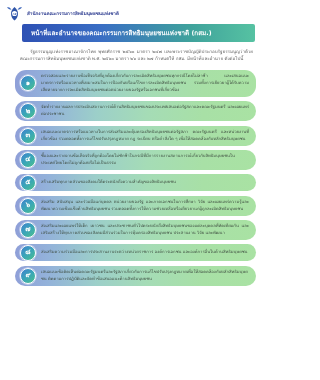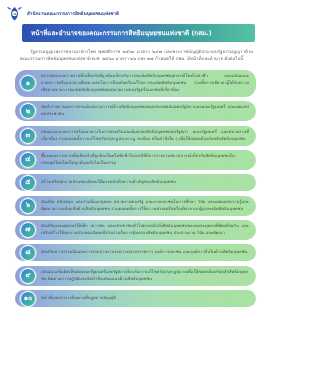--- a/index.html
+++ b/index.html
@@ -204,19 +204,13 @@
       <span class="duty-badge-num">๘</span>
     </span>
     <p class="duty-text">ส่งเสริมความร่วมมือและการประสานงานระหว่างหน่วยราชการ องค์การเอกชน และองค์การอื่นในด้านสิทธิมนุษยชน</p>
   </li>
   <li class="duty-row">
     <span class="duty-badge">
       <span class="duty-badge-num">๙</span>
     </span>
     <p class="duty-text">เสนอแนะข้อคิดเห็นต่อคณะรัฐมนตรีและรัฐสภาเกี่ยวกับการแก้ไขปรับปรุงกฎหมายเพื่อให้สอดคล้องกับหลักสิทธิมนุษยชน ติดตามการปฏิบัติและจัดทำข้อเสนอแนะด้านสิทธิมนุษยชน</p>
   </li>
-  <li class="duty-row">
-    <span class="duty-badge">
-      <span class="duty-badge-num">๑๐</span>
-    </span>
-    <p class="duty-text">หน้าที่และอำนาจอื่นตามที่กฎหมายบัญญัติ</p>
-  </li>
 </ul>
 
 </body></html>

